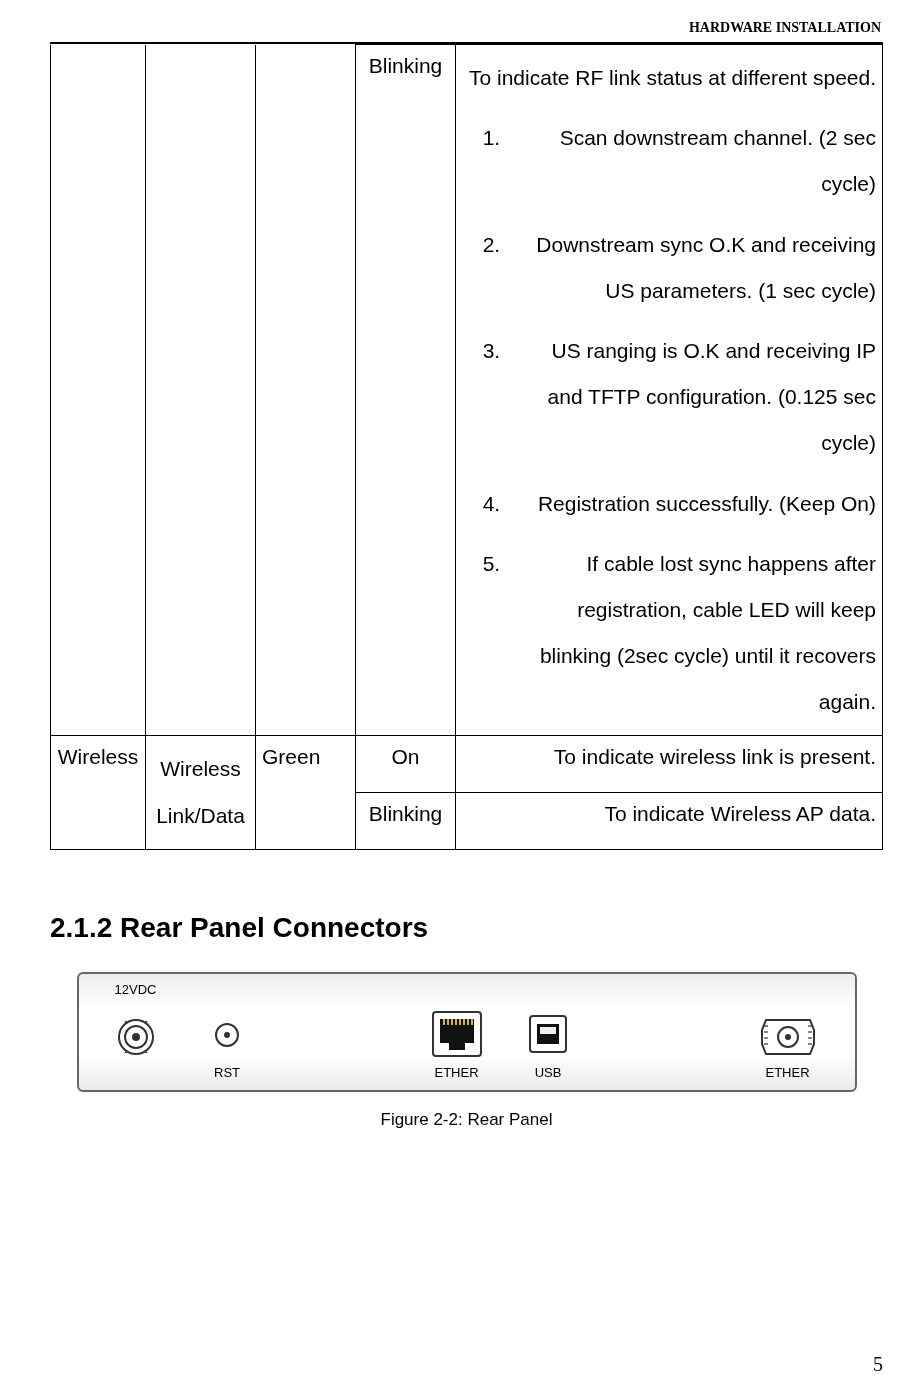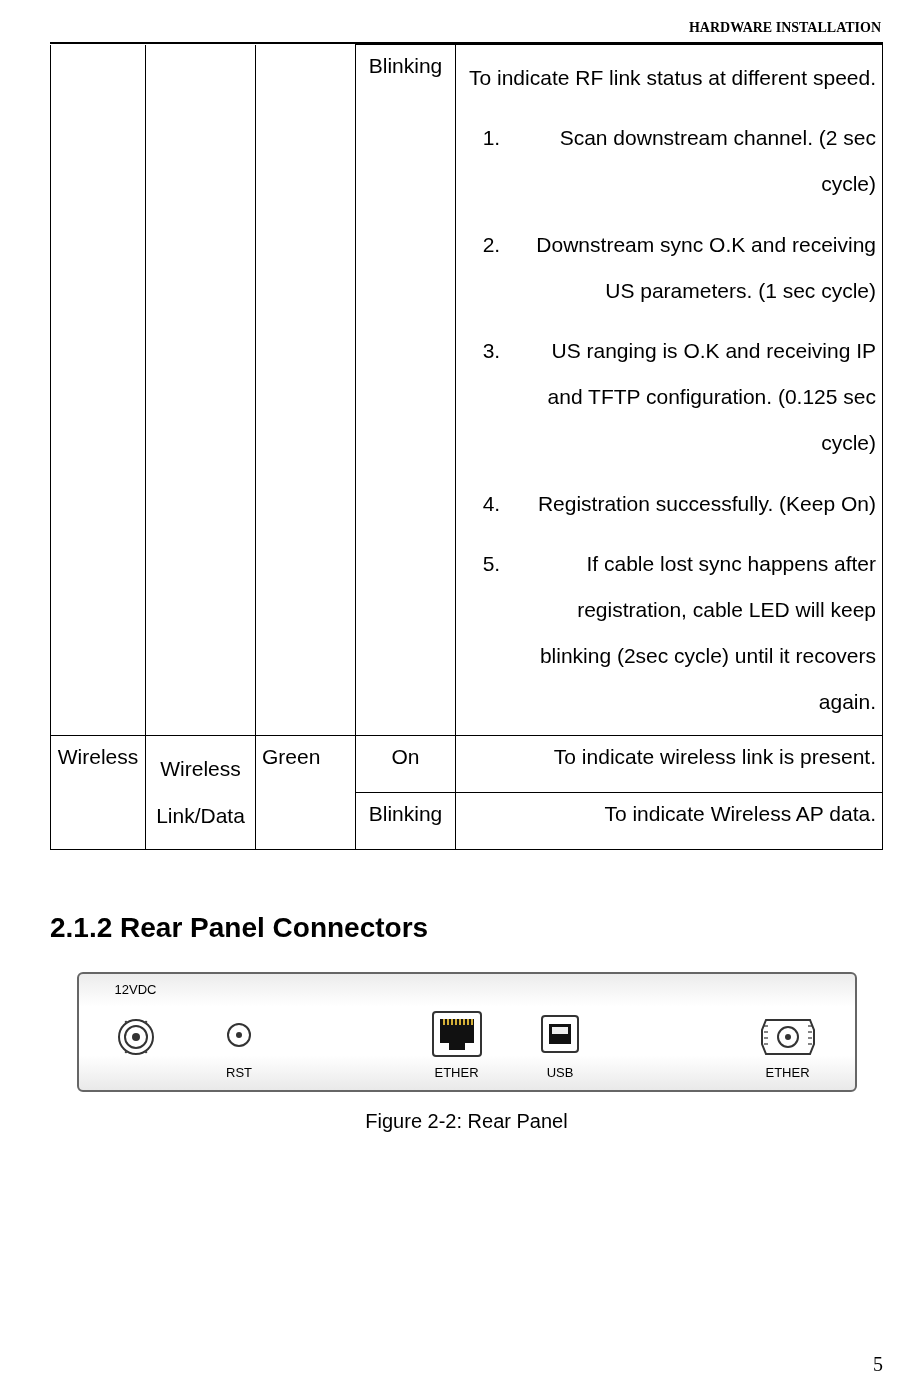--- a/index.html
+++ b/index.html
@@ -75,21 +75,21 @@
     }
     .rear-panel {
       width: 100%;
       height: 120px;
       border: 2px solid #666;
       border-radius: 6px;
       background: linear-gradient(to bottom, #ececec 0%, #ffffff 28%, #ffffff 70%, #e9e9e9 100%);
       display: flex;
       align-items: stretch;
       padding: 6px 12px 6px 12px;
-      gap: 16px;
+      gap: 4px;
     }
     .port-block {
       display: flex;
       flex-direction: column;
       align-items: center;
       justify-content: center;
       height: 100%;
       position: relative;
     }
     .port-label {
@@ -108,21 +108,21 @@
     .power-area { width: 90px; }
     .rst-area   { width: 85px; }
     .spacer-1   { flex: 1.3; }
     .ether-area { width: 90px; }
     .usb-area   { width: 85px; }
     .spacer-2   { flex: 1.3; }
     .cable-area { width: 110px; }
     .jack-svg { margin-top: 6px; }
     .figure-caption {
       text-align: center;
-      font-size: 20px;
+      font-size: 17px;
       margin-top: 18px;
     }
     .pagenum {
       position: absolute;
       bottom: 20px;
       right: 30px;
       font-family: "Times New Roman", Times, serif;
       font-size: 20px;
     }
   </style>

